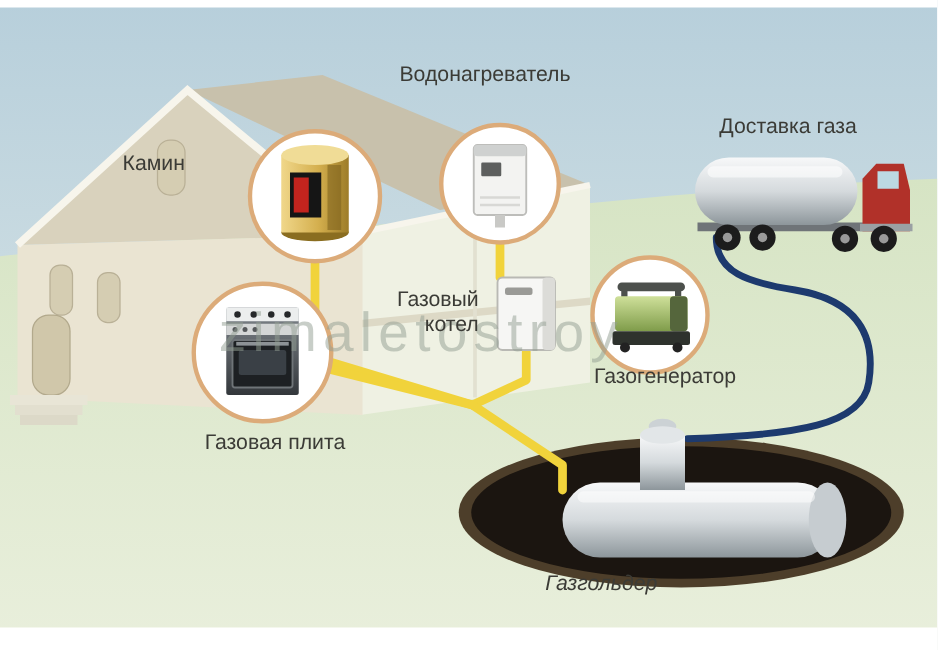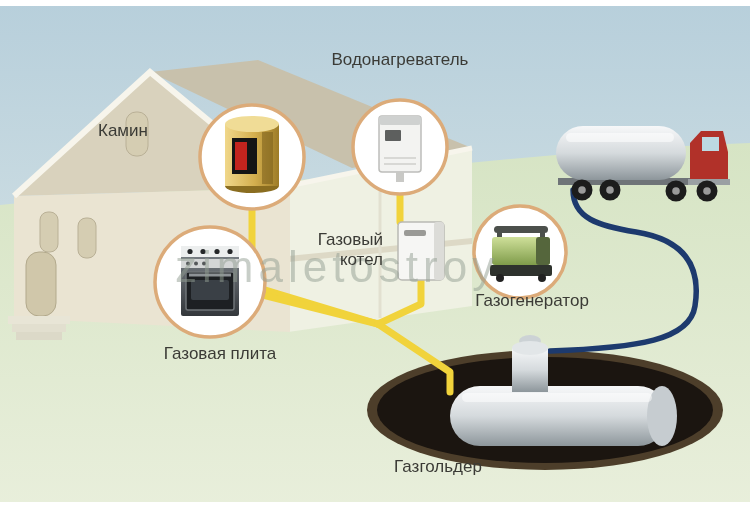--- a/index.html
+++ b/index.html
@@ -10,27 +10,27 @@
   .stage svg { position:absolute; left:0; top:0; z-index:1; }
   .watermark {
     position:absolute; left:175px; top:242px; z-index:6;
     font-size:44px; letter-spacing:5px; color:rgba(145,158,145,0.5);
     white-space:nowrap; pointer-events:none;
   }
   .label {
     position:absolute; z-index:10; font-size:17px; color:#3b3b36;
     line-height:1.2; text-align:center;
   }
-  .lbl-water-heater { left:295px; top:50px;  width:210px; }
+  .lbl-water-heater { left:283px; top:50px;  width:210px; }
   .lbl-fireplace    { left:98px;  top:121px; width:88px; text-align:left; }
   .lbl-boiler       { left:299px; top:230px; width:84px;text-align:right; }
   .lbl-stove        { left:138px; top:344px; width:164px; }
   .lbl-generator    { left:452px; top:291px; width:160px; }
   .lbl-delivery     { left:553px; top:91px;  width:155px; }
-  .lbl-gasholder    { left:363px; top:457px; width:150px; }
+  .lbl-gasholder    { left:406px; top:457px; width:150px;font-style:italic; }
 </style>
 </head>
 <body>
 
 <div class="stage">
 
   <svg width="750" height="520" viewBox="0 0 750 520">
     <defs>
       <linearGradient id="sky" x1="0" y1="0" x2="0" y2="1">
         <stop offset="0" stop-color="#b7cfdb"></stop>
@@ -193,15 +193,16 @@
     <rect x="0" y="502" width="750" height="18" fill="#ffffff"></rect>
   </svg>
 
   <div class="watermark">zimaletostroy</div>
 
   <div class="label lbl-water-heater">Водонагреватель</div>
   <div class="label lbl-fireplace">Камин</div>
   <div class="label lbl-boiler">Газовый котел</div>
   <div class="label lbl-generator">Газогенератор</div>
   <div class="label lbl-stove">Газовая плита</div>
+  <div class="label lbl-delivery">Доставка газа</div>
   <div class="label lbl-gasholder">Газгольдер</div>
 
 </div>
 
 </body></html>

